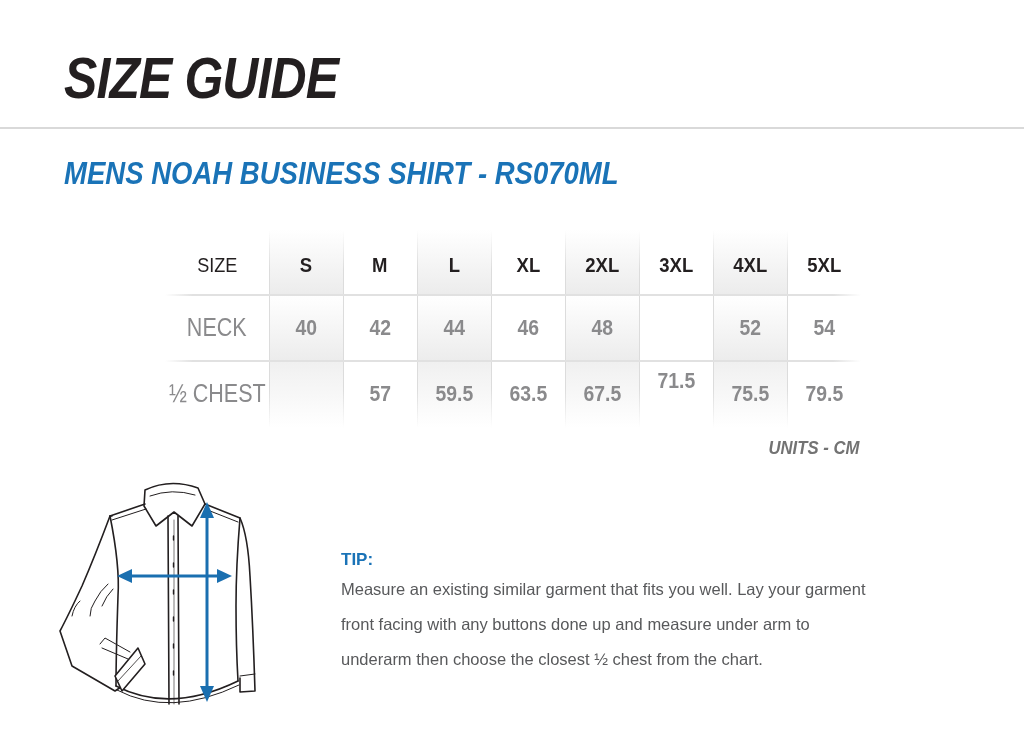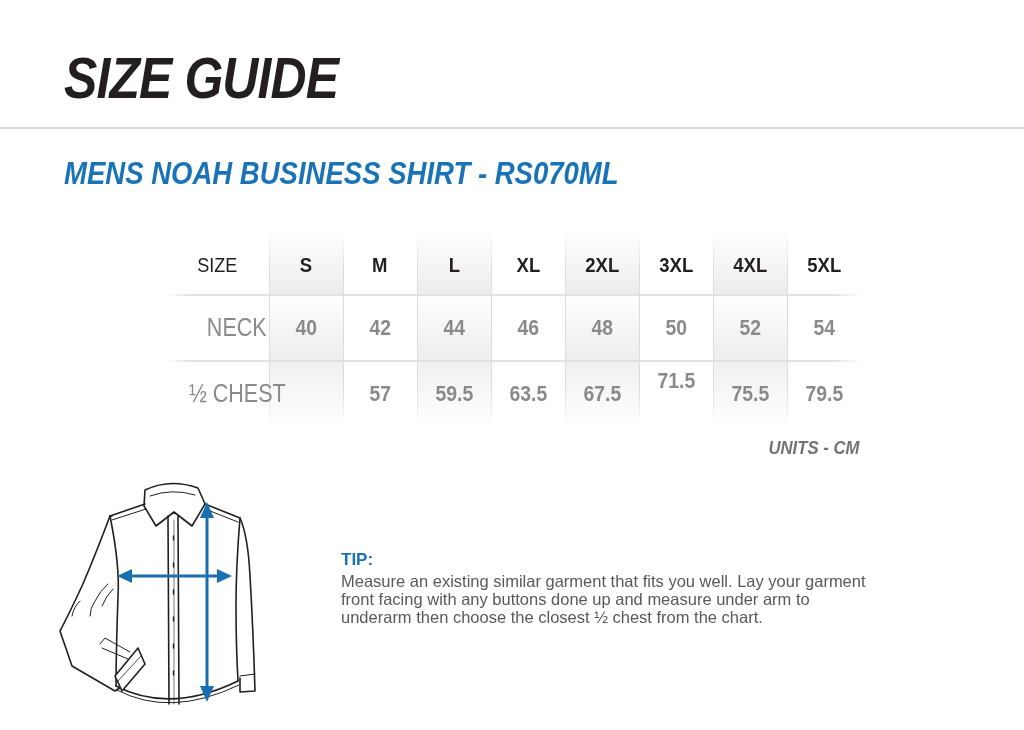--- a/index.html
+++ b/index.html
@@ -63,21 +63,21 @@
     .cell span { display: inline-block; transform: scaleX(0.88); }
     .cell.head { color: #231f20; font-size: 21px; }
     .cell.val { color: #8a8a8c; font-size: 22px; }
     .label-cell {
       position: absolute; left: 0; width: 104px; height: 66px;
       display: flex; align-items: center; justify-content: center;
       font-weight: normal; white-space: nowrap; z-index: 2;
     }
     .label-cell span { display: inline-block; transform: scaleX(0.86); }
     .label-cell.head { color: #231f20; font-size: 21px; }
-    .label-cell.val { color: #8a8a8c; font-size: 25px; margin-left: 20px; }
+    .label-cell.val { color: #8a8a8c; font-size: 25px; }
 
     .units {
       position: absolute; left: 740px; top: 437px; width: 119px;
       text-align: right;
       font-weight: bold; font-style: italic;
       font-size: 19px; color: #737373;
       white-space: nowrap;
     }
     .units span { display: inline-block; transform: scaleX(0.88); transform-origin: right center; }
 
@@ -85,21 +85,21 @@
       position: absolute; left: 50px; top: 476px; width: 215px; height: 235px;
     }
 
     .tip {
       position: absolute; left: 341px; top: 548px; width: 560px;
     }
     .tip-label {
       color: #1a73b7; font-weight: bold; font-size: 17px; line-height: 24px;
     }
     .tip-body {
-      color: #58595b; font-size: 16.5px; line-height: 18px;
+      color: #58595b; font-size: 16.5px; line-height: 35px;
     }
   </style>
 </head>
 <body>
 
 <div class="page-title">SIZE GUIDE</div>
 <div class="divider"></div>
 <div class="product-title">MENS NOAH BUSINESS SHIRT - RS070ML</div>
 
 <div class="size-table">
@@ -160,23 +160,20 @@
     </div>
   <div class="cell val" style="left:252px;top:65px">
       <span>44</span>
     </div>
   <div class="cell val" style="left:326px;top:65px">
       <span>46</span>
     </div>
   <div class="cell val" style="left:400px;top:65px">
       <span>48</span>
     </div>
-  <div class="cell val" style="left:474px;top:65px">
-      <span>50</span>
-    </div>
   <div class="cell val" style="left:548px;top:65px">
       <span>52</span>
     </div>
   <div class="cell val" style="left:622px;top:65px">
       <span>54</span>
     </div>
 
   <div class="label-cell val" style="top:130px">
       <span>½ CHEST</span>
     </div>

